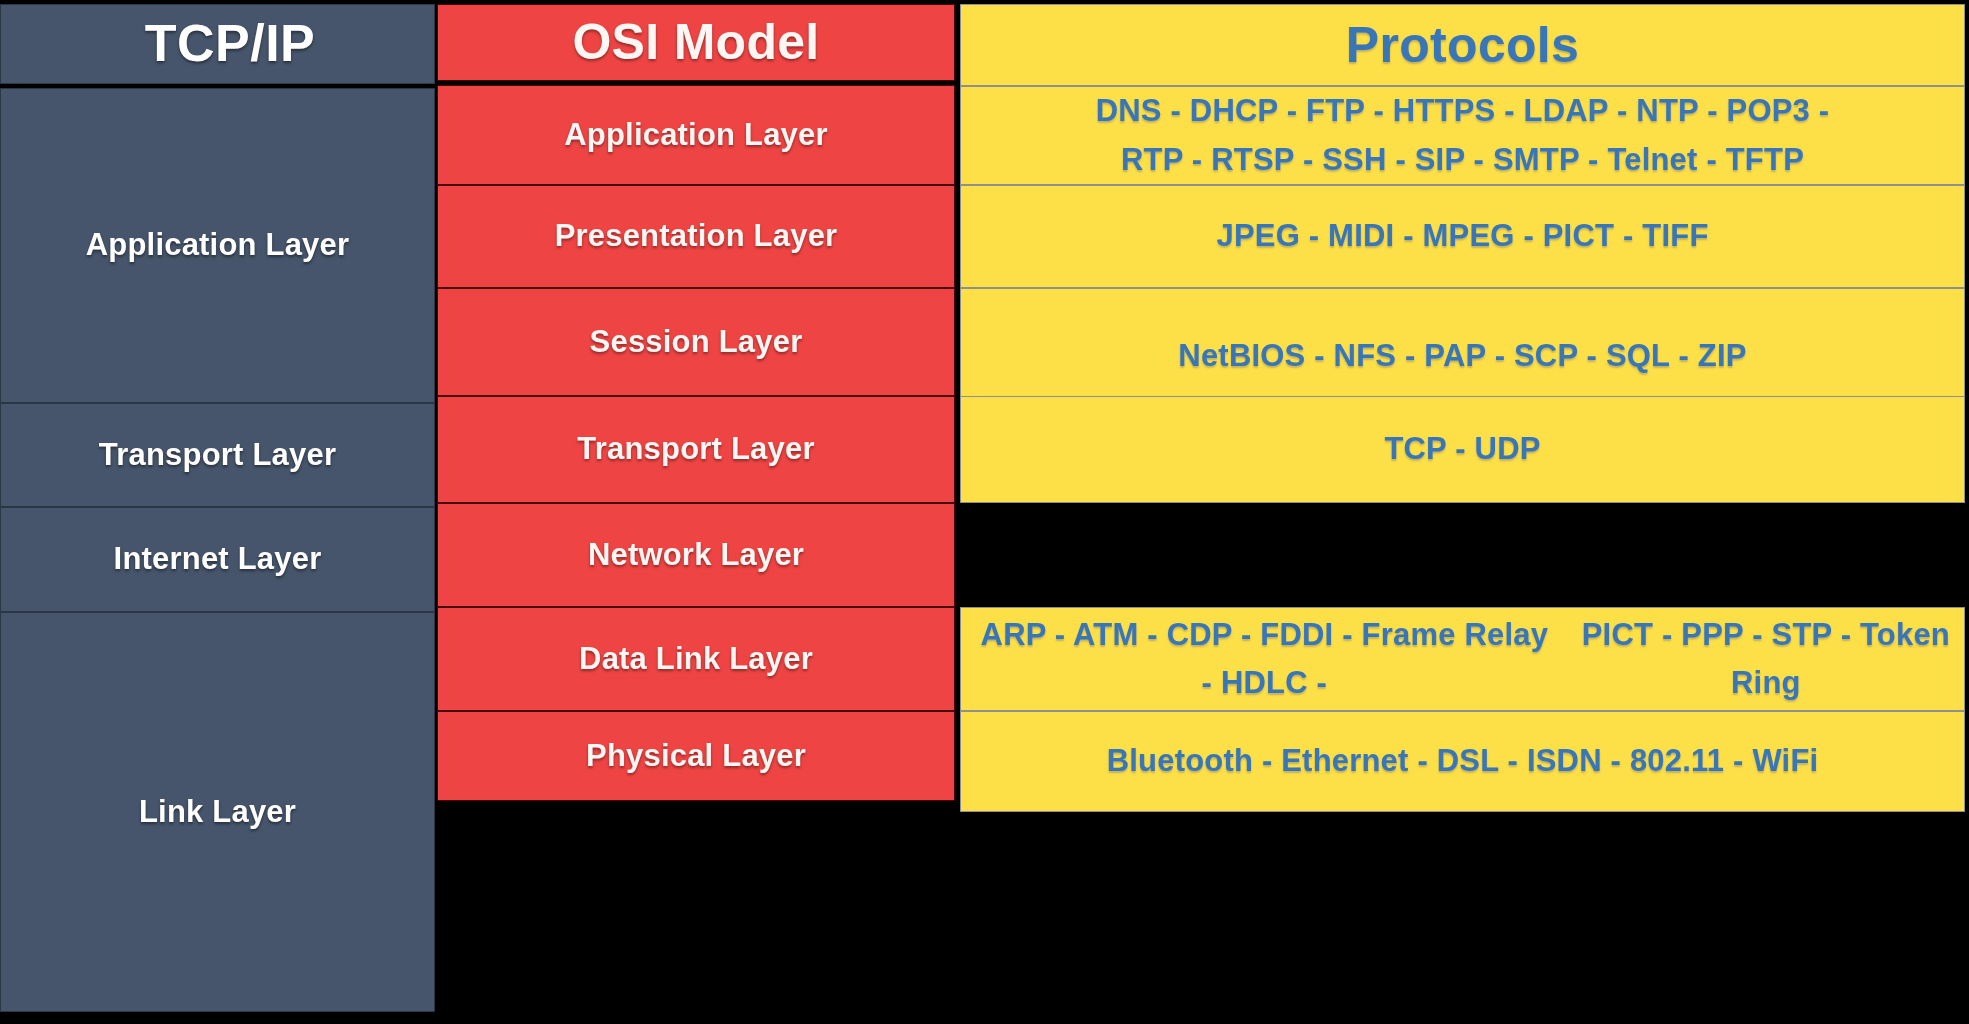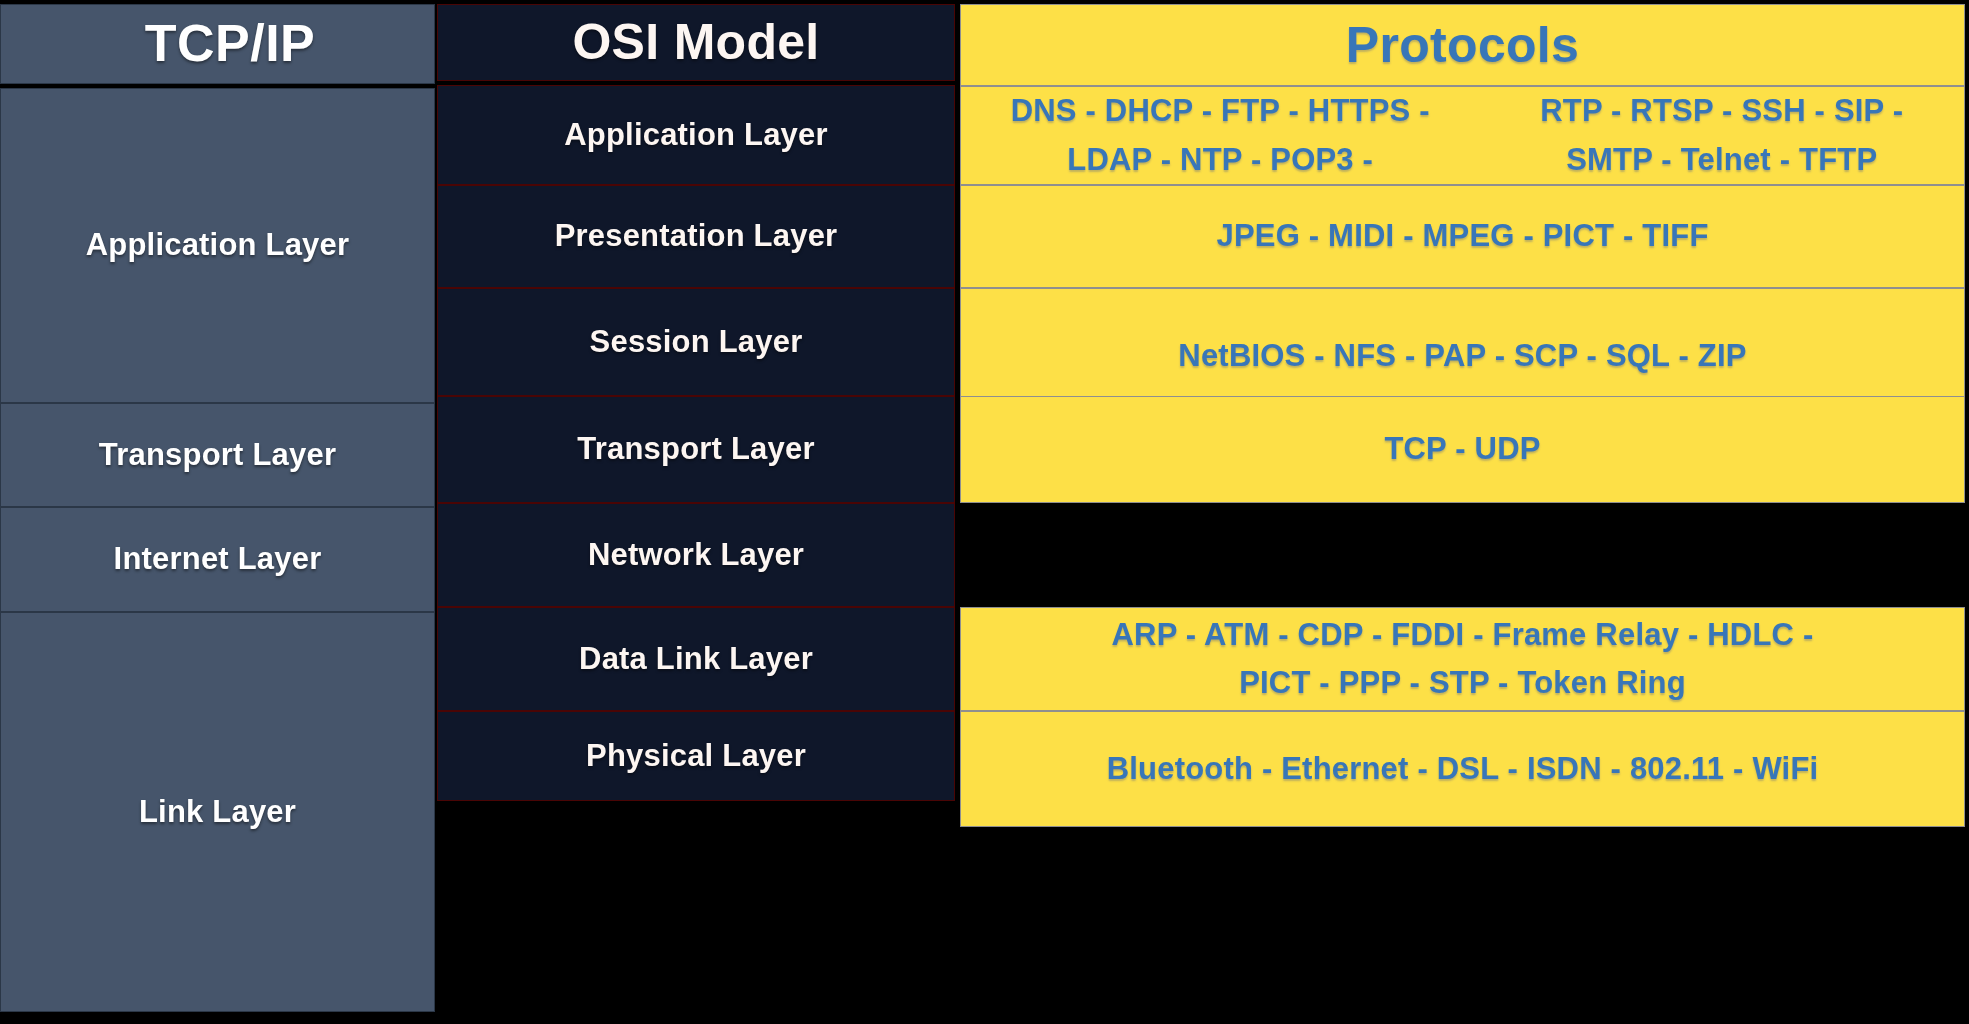--- a/index.html
+++ b/index.html
@@ -25,21 +25,21 @@
     overflow:hidden;
   }
   
   .c-tcp {
     background:#46556B;
     color:#FFFFFF;
     border:1px solid #2b3747;
     text-shadow:0 2px 3px rgba(0,0,0,.45);
   }
   .c-osi {
-    background:#0f172a;
+    background:#ef4444;
     color:#FDF6F2;
     border:1px solid #4a0505;
     text-shadow:0 2px 3px rgba(0,0,0,.40);
   }
   .c-proto {
     background:#fde047;
     color:#3876B8;
     border:1px solid #8f8f8f;
     text-shadow:0 2px 2px rgba(120,120,120,.45);
   }
@@ -93,42 +93,42 @@
   <div class="cell c-osi osi-label" style="left:437px; top:288px; width:518px; height:108px;">Session Layer</div>
 
   <div class="cell c-osi osi-label" style="left:437px; top:396px; width:518px; height:107px;">Transport Layer</div>
 
   <div class="cell c-osi osi-label" style="left:437px; top:503px; width:518px; height:104px;">Network Layer</div>
 
   <div class="cell c-osi osi-label" style="left:437px; top:607px; width:518px; height:104px;">Data Link Layer</div>
 
   <div class="cell c-osi osi-label" style="left:437px; top:711px; width:518px; height:90px;">Physical Layer</div>
 
-  <div class="cell c-proto" style="left:960px; top:86px; width:1005px; height:99px; flex-direction:row;">
+  <div class="cell c-proto" style="left:960px; top:86px; width:1005px; height:99px; flex-direction:column;">
     <span class="proto-text two-line">DNS - DHCP - FTP - HTTPS - LDAP - NTP - POP3 -</span>
     <span class="proto-text two-line">RTP - RTSP - SSH - SIP - SMTP - Telnet - TFTP</span>
   </div>
 
   <div class="cell c-proto" style="left:960px; top:185px; width:1005px; height:103px;">
     <span class="proto-text">JPEG - MIDI - MPEG - PICT - TIFF</span>
   </div>
 
   <div class="cell c-proto" style="left:960px; top:288px; width:1005px; height:136px;">
     <span class="proto-text">NetBIOS - NFS - PAP - SCP - SQL - ZIP</span>
   </div>
 
   <div class="cell c-proto" style="left:960px; top:396px; width:1005px; height:107px;">
     <span class="proto-text">TCP - UDP</span>
   </div>
 
 
-  <div class="cell c-proto" style="left:960px; top:607px; width:1005px; height:104px; flex-direction:column;">
+  <div class="cell c-proto" style="left:960px; top:607px; width:1005px; height:104px; flex-direction:row;">
     <span class="proto-text two-line">ARP - ATM - CDP - FDDI - Frame Relay - HDLC -</span>
     <span class="proto-text two-line">PICT - PPP  - STP - Token Ring</span>
   </div>
 
-  <div class="cell c-proto" style="left:960px; top:711px; width:1005px; height:116px;">
+  <div class="cell c-proto" style="left:960px; top:711px; width:1005px; height:101px;">
     <span class="proto-text">Bluetooth - Ethernet - DSL - ISDN - 802.11 - WiFi</span>
   </div>
 
   <div class="frame-bottom"></div>
 
 </div>
 
 </body></html>

